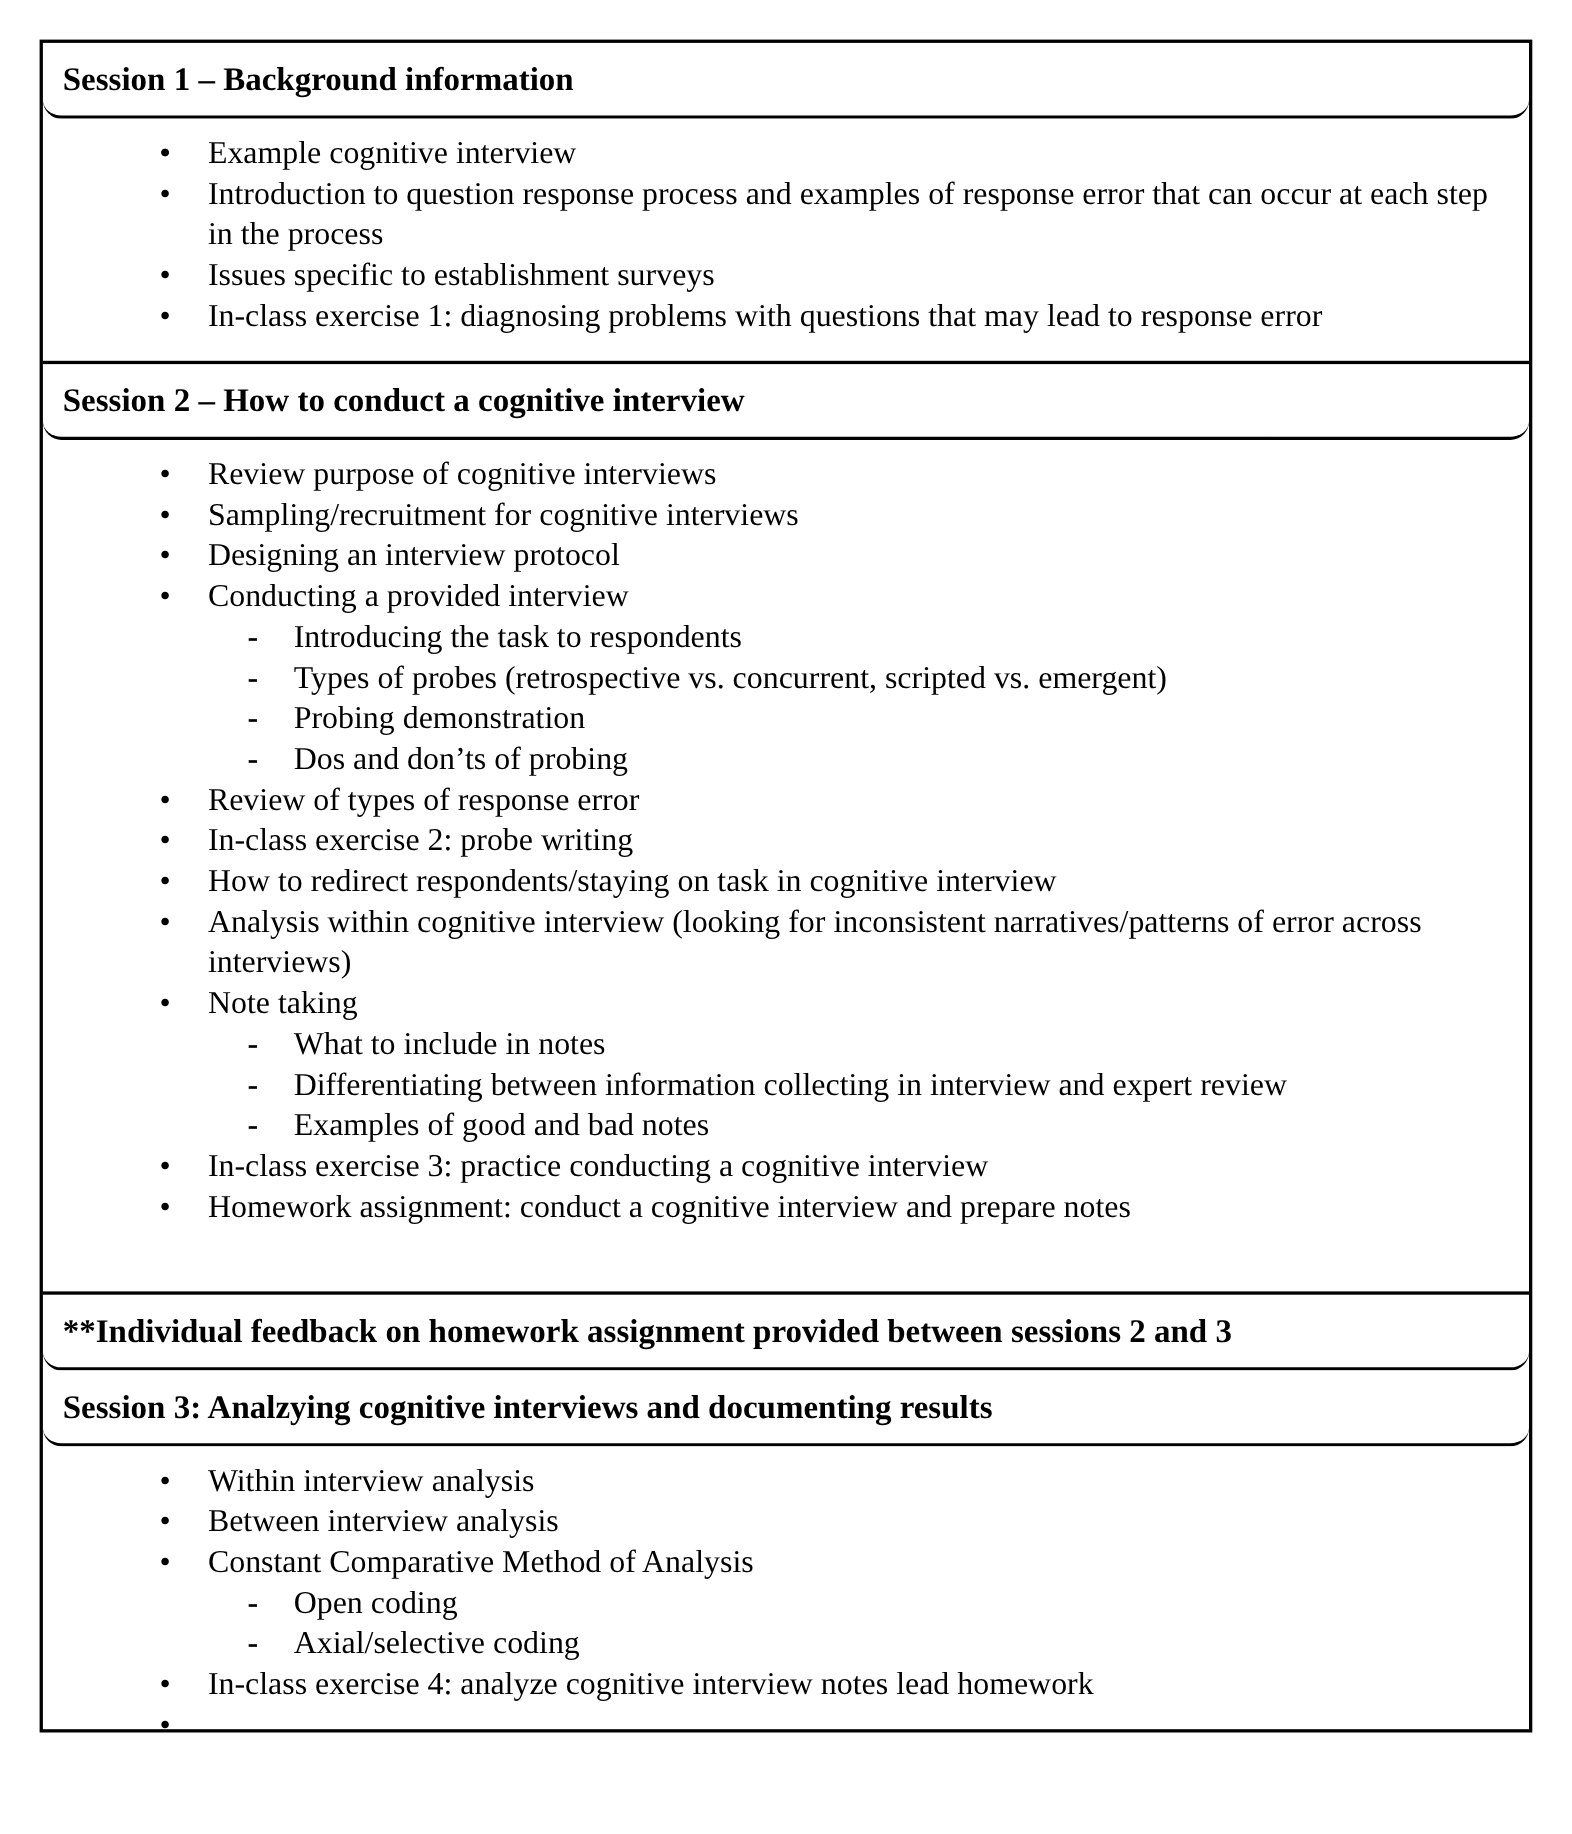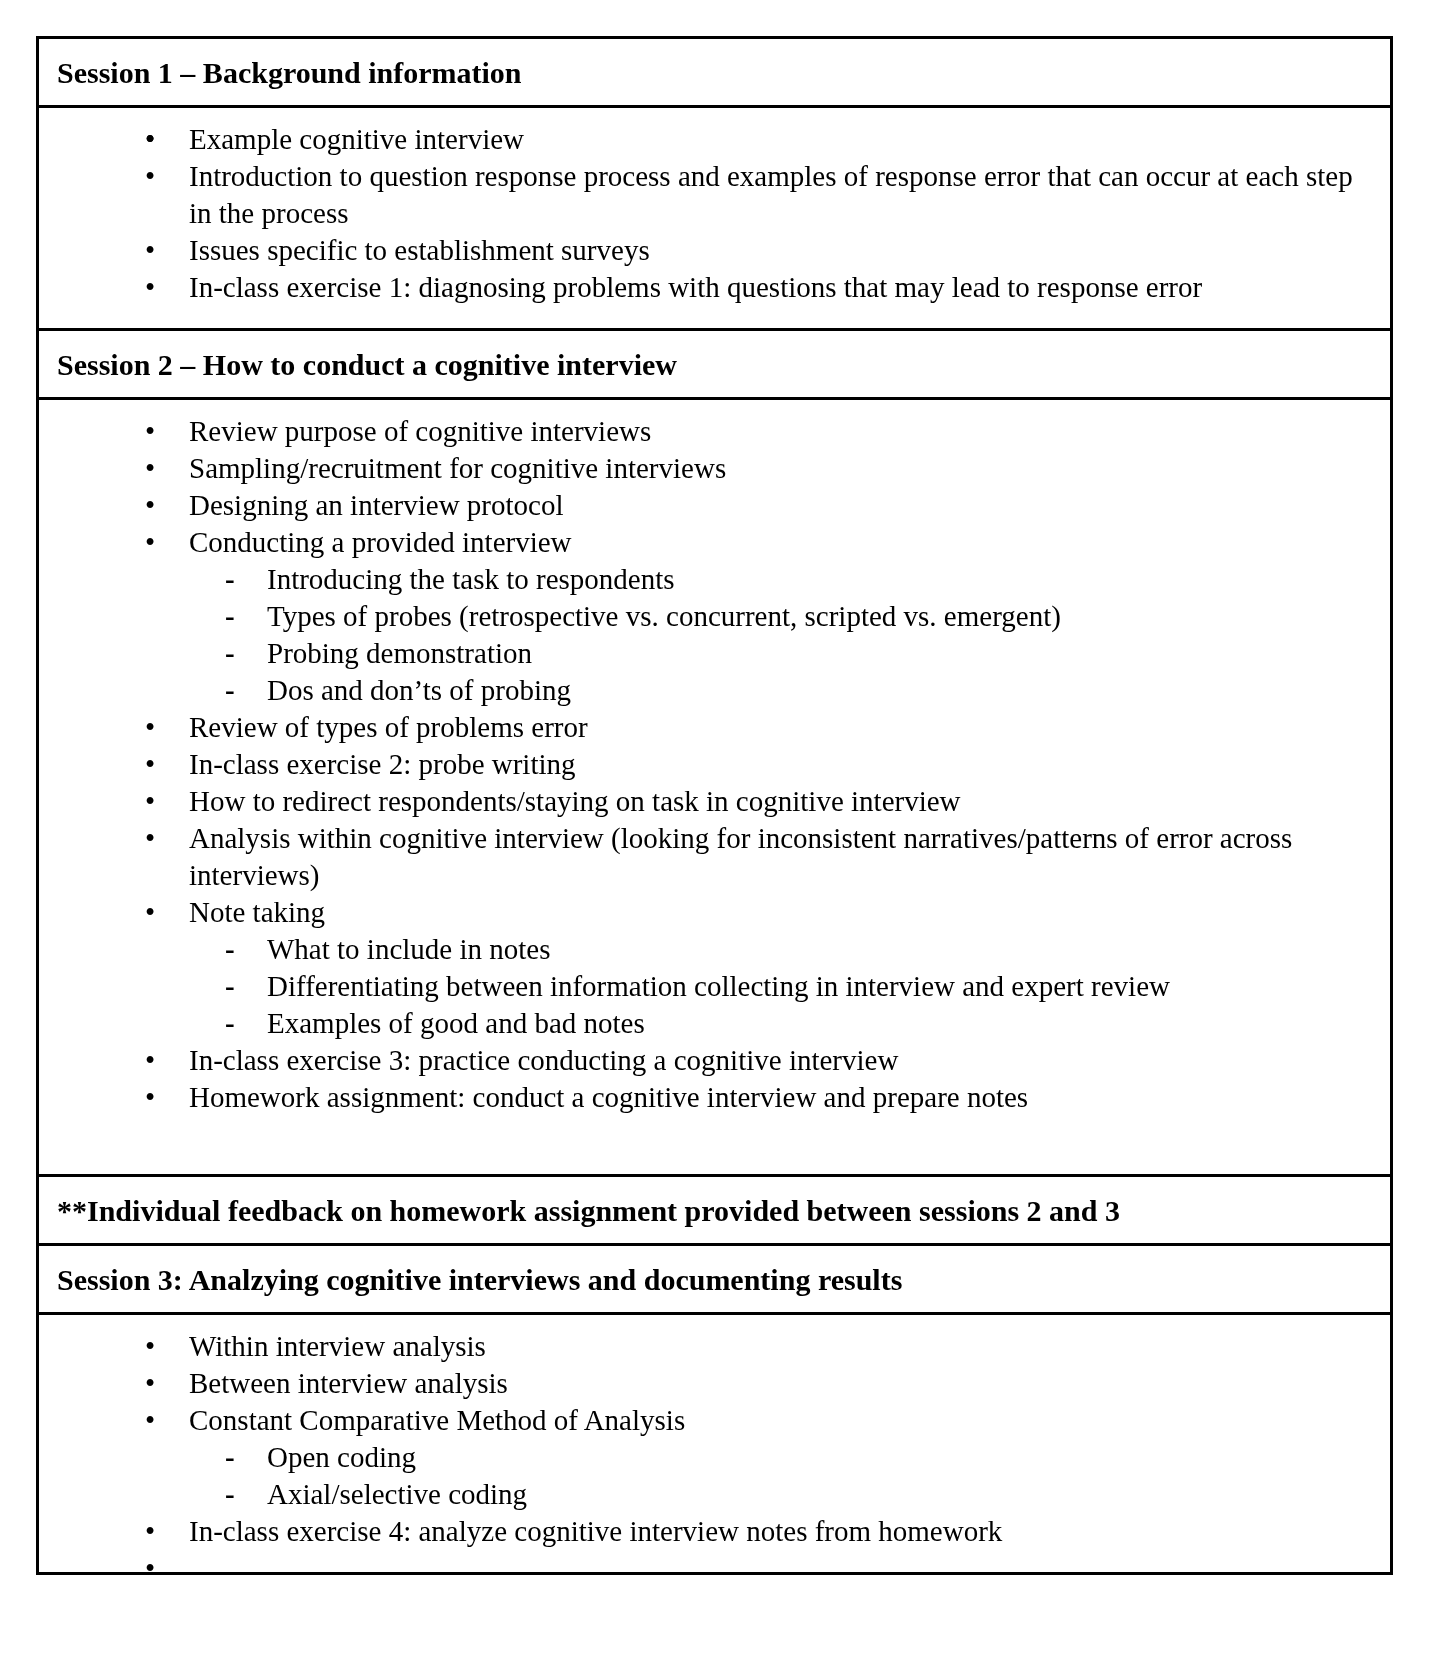--- a/index.html
+++ b/index.html
@@ -20,20 +20,21 @@
     width: 1357px;
     border: 3px solid #000000;
     background: #ffffff;
   }
   .header-row {
     font-weight: bold;
     font-size: 30px;
     line-height: 37px;
     padding: 15px 20px 14px 18px;
     border-bottom: 3px solid #000000;
+    border-radius: 17px;
   }
   .content-row {
     padding: 13px 14px 22px 0;
     border-bottom: 3px solid #000000;
   }
   .content-row.tall {
     padding-bottom: 58px;
   }
   .outline-table > :last-child {
     border-bottom: none;
@@ -75,38 +76,38 @@
     <div class="content-row tall">
       <ul class="topics">
         <li class="l1"><span class="marker">•</span><span>Review purpose of cognitive interviews</span></li>
         <li class="l1"><span class="marker">•</span><span>Sampling/recruitment for cognitive interviews</span></li>
         <li class="l1"><span class="marker">•</span><span>Designing an interview protocol</span></li>
         <li class="l1"><span class="marker">•</span><span>Conducting a provided interview</span></li>
         <li class="l2"><span class="marker">-</span><span>Introducing the task to respondents</span></li>
         <li class="l2"><span class="marker">-</span><span>Types of probes (retrospective vs. concurrent, scripted vs. emergent)</span></li>
         <li class="l2"><span class="marker">-</span><span>Probing demonstration</span></li>
         <li class="l2"><span class="marker">-</span><span>Dos and don’ts of probing</span></li>
-        <li class="l1"><span class="marker">•</span><span>Review of types of problems error</span></li>
+        <li class="l1"><span class="marker">•</span><span>Review of types of response error</span></li>
         <li class="l1"><span class="marker">•</span><span>In-class exercise 2: probe writing</span></li>
         <li class="l1"><span class="marker">•</span><span>How to redirect respondents/staying on task in cognitive interview</span></li>
         <li class="l1"><span class="marker">•</span><span>Analysis within cognitive interview (looking for inconsistent narratives/patterns of error across interviews)</span></li>
         <li class="l1"><span class="marker">•</span><span>Note taking</span></li>
         <li class="l2"><span class="marker">-</span><span>What to include in notes</span></li>
         <li class="l2"><span class="marker">-</span><span>Differentiating between information collecting in interview and expert review</span></li>
         <li class="l2"><span class="marker">-</span><span>Examples of good and bad notes</span></li>
         <li class="l1"><span class="marker">•</span><span>In-class exercise 3: practice conducting a cognitive interview</span></li>
         <li class="l1"><span class="marker">•</span><span>Homework assignment: conduct a cognitive interview and prepare notes</span></li>
       </ul>
     </div>
     <div class="header-row">**Individual feedback on homework assignment provided between sessions 2 and 3</div>
     <div class="header-row">Session 3: Analzying cognitive interviews and documenting results</div>
     <div class="content-row">
       <ul class="topics">
         <li class="l1"><span class="marker">•</span><span>Within interview analysis</span></li>
         <li class="l1"><span class="marker">•</span><span>Between interview analysis</span></li>
         <li class="l1"><span class="marker">•</span><span>Constant Comparative Method of Analysis</span></li>
         <li class="l2"><span class="marker">-</span><span>Open coding</span></li>
         <li class="l2"><span class="marker">-</span><span>Axial/selective coding</span></li>
-        <li class="l1"><span class="marker">•</span><span>In-class exercise 4: analyze cognitive interview notes from homework</span></li>
+        <li class="l1"><span class="marker">•</span><span>In-class exercise 4: analyze cognitive interview notes lead homework</span></li>
         <li class="l1"><span class="marker">•</span></li>
       </ul>
     </div>
   </div>
 
 </body></html>

